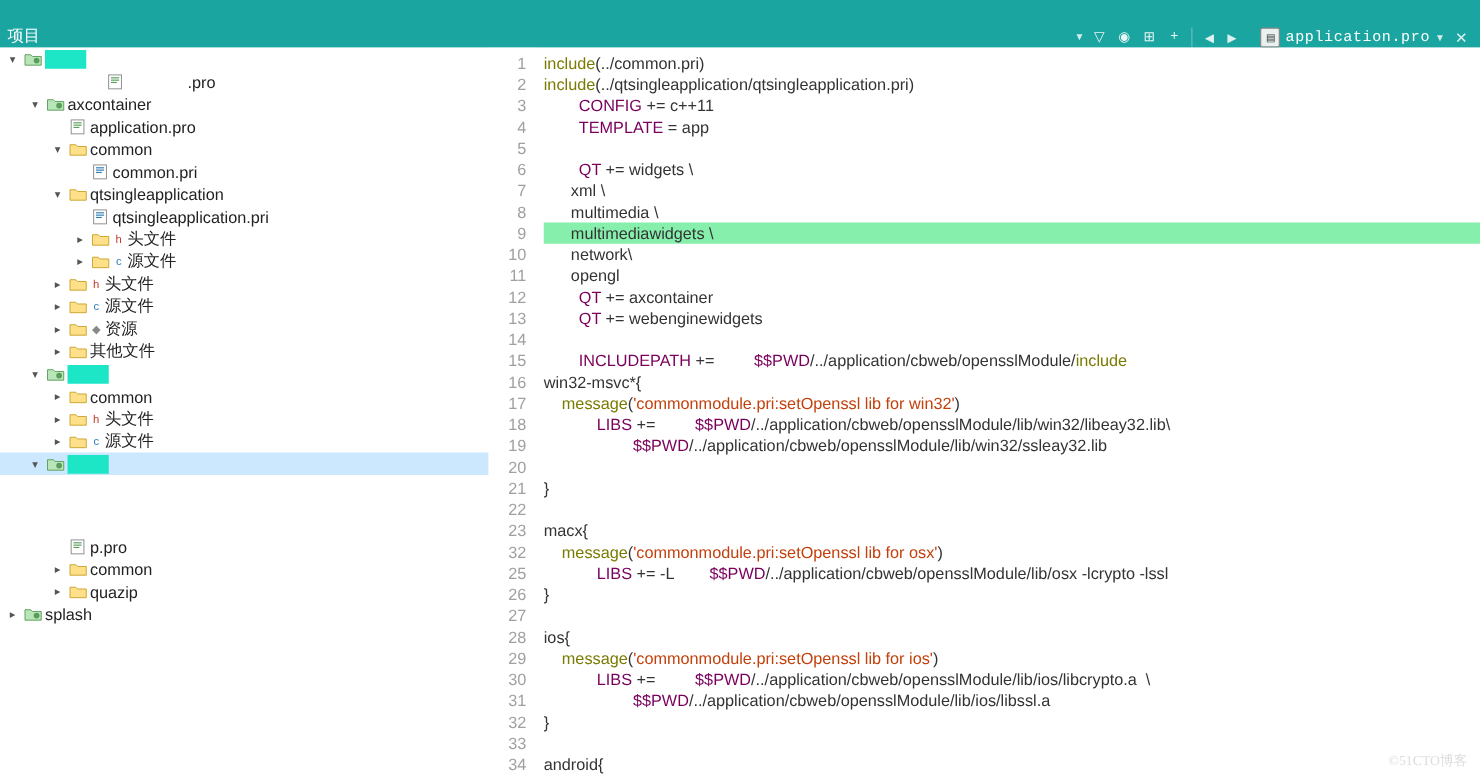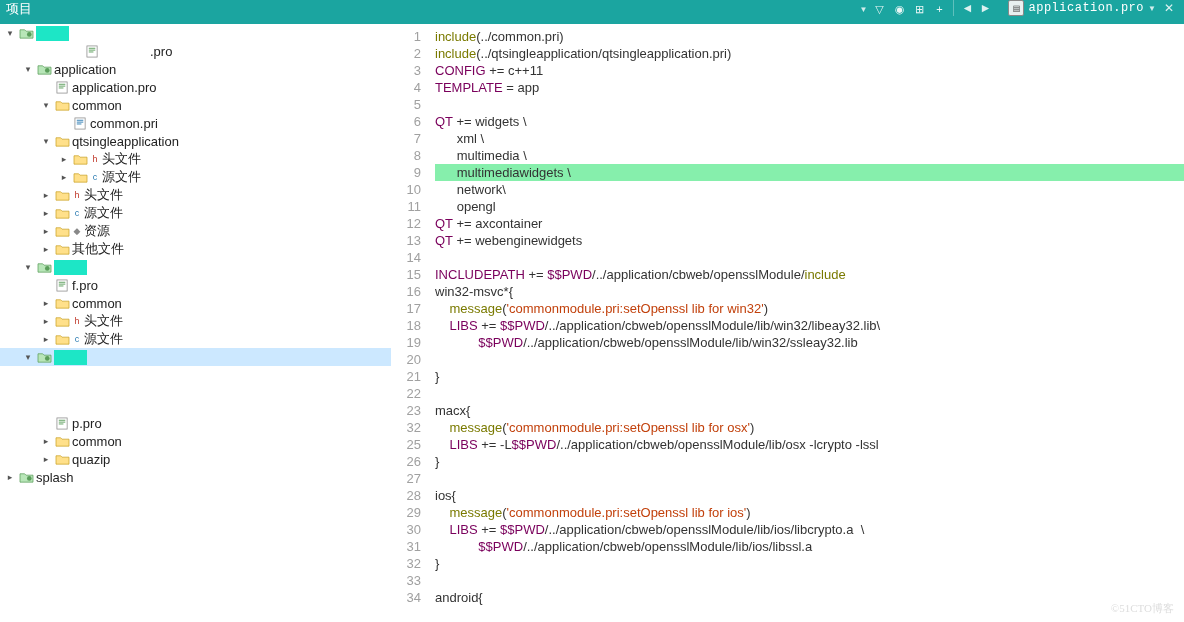--- a/index.html
+++ b/index.html
@@ -1,17 +1,17 @@
 <!DOCTYPE html>
 <html><head>
 <meta charset="utf-8">
 <style>
 * { margin: 0; padding: 0; box-sizing: border-box; font-family: "Microsoft YaHei", sans-serif; }
 body { width: 1184px; height: 622px; display: flex; flex-direction: column; background: #fff; overflow: hidden; }
-.toolbar { height: 24px; background: #1ba5a0; display: flex; align-items: flex-start; color: #fff; font-size: 12px; }
+.toolbar { height: 38px; background: #1ba5a0; display: flex; align-items: flex-end; color: #fff; font-size: 12px; }
 .toolbar-left { display: flex; align-items: center; padding: 0 6px; gap: 4px; flex: 1; }
 .project-label { margin-right: auto; font-size: 13px; }
 .tb-icon { width: 16px; height: 16px; display: inline-flex; align-items: center; justify-content: center; font-size: 11px; opacity: 0.9; }
 .tab-bar { display: flex; align-items: center; gap: 4px; padding: 0 6px; border-left: 1px solid rgba(255,255,255,0.3); }
 .nav-arrow { width: 14px; height: 14px; display: inline-flex; align-items: center; justify-content: center; opacity: 0.85; }
 .doc-icon { width: 16px; height: 16px; background: #e8f0f0; border: 1px solid #888; border-radius: 2px; display: inline-flex; align-items: center; justify-content: center; font-size: 8px; color: #333; }
 .file-name { font-family: "Courier New", monospace; font-size: 12px; letter-spacing: 0.5px; }
 .dropdown-arrow { font-size: 8px; opacity: 0.8; }
 .close-tab { font-size: 12px; opacity: 0.85; padding: 0 4px; }
 .main { display: flex; flex: 1; overflow: hidden; }
@@ -25,21 +25,21 @@
 .label { color: #222; }
 .label.hl { background: #1de6c6; padding: 0 2px; }
 .sub-icon { width: 10px; height: 10px; margin-right: 2px; display: inline-flex; align-items: center; justify-content: center; font-size: 9px; }
 .editor { flex: 1; display: flex; background: #fff; overflow: hidden; }
 .gutter { width: 36px; text-align: right; padding: 4px 6px 0 0; background: #fff; color: #a0a0a0; font-family: "Courier New", monospace; font-size: 13px; line-height: 17px; }
 .code { flex: 1; padding: 4px 0 0 8px; font-family: "Courier New", monospace; font-size: 13px; line-height: 17px; white-space: pre; color: #333; overflow: hidden; }
 .code-line { height: 17px; }
 .code-line.hl { background: #86efac; }
 .kw { color: #7a7a00; }
 .str { color: #c2410c; }
-.var { color: #7a005c; }
+.var { color: #7a005c; margin-left: 28px; }
 .watermark { position: fixed; bottom: 6px; right: 10px; color: #ddd; font-size: 11px; font-family: Liberation Serif, serif; }
 </style>
 </head>
 <body>
 
 <div class="toolbar">
   <div class="toolbar-left">
     <span class="project-label">项目</span>
     <span class="dropdown-arrow">▼</span>
     <span class="tb-icon">▽</span>
@@ -83,21 +83,21 @@
         <span class="label">.pro</span>
       </div>
       <div class="tree-row" style="padding-left: 22px;">
         <span class="twisty">▾</span>
         <span class="folder-icon">
           <svg viewBox="0 0 16 14">
             <path d="M1 3 h5 l1.5 1.5 H15 V12 H1 Z" fill="#b8e6b8" stroke="#5a9d5a" stroke-width="0.8"></path>
             <circle cx="11" cy="8" r="2.5" fill="#5a9d5a"></circle>
           </svg>
         </span>
-        <span class="label">application</span>
+        <span class="label">axcontainer</span>
       </div>
       <div class="tree-row" style="padding-left: 40px;">
         <span class="twisty empty">▸</span>
         <span class="folder-icon">
           <svg viewBox="0 0 16 14">
             <rect x="2" y="1" width="11" height="12" fill="#fff" stroke="#888" stroke-width="0.8"></rect>
             <rect x="4" y="3" width="7" height="1" fill="#5a9d5a"></rect>
             <rect x="4" y="5" width="7" height="1" fill="#5a9d5a"></rect>
             <rect x="4" y="7" width="5" height="1" fill="#5a9d5a"></rect>
           </svg>
@@ -128,20 +128,32 @@
       <div class="tree-row" style="padding-left: 40px;">
         <span class="twisty">▾</span>
         <span class="folder-icon">
           <svg viewBox="0 0 16 14">
             <path d="M1 3 h5 l1.5 1.5 H15 V12 H1 Z" fill="#ffe08a" stroke="#c9a227" stroke-width="0.8"></path>
           </svg>
         </span>
         <span class="label">qtsingleapplication</span>
       </div>
       <div class="tree-row" style="padding-left: 58px;">
+        <span class="twisty empty">▸</span>
+        <span class="folder-icon">
+          <svg viewBox="0 0 16 14">
+            <rect x="2" y="1" width="11" height="12" fill="#fff" stroke="#888" stroke-width="0.8"></rect>
+            <rect x="4" y="3" width="7" height="1" fill="#2e7db3"></rect>
+            <rect x="4" y="5" width="7" height="1" fill="#2e7db3"></rect>
+            <rect x="4" y="7" width="5" height="1" fill="#2e7db3"></rect>
+          </svg>
+        </span>
+        <span class="label">qtsingleapplication.pri</span>
+      </div>
+      <div class="tree-row" style="padding-left: 58px;">
         <span class="twisty">▸</span>
         <span class="folder-icon">
           <svg viewBox="0 0 16 14">
             <path d="M1 3 h5 l1.5 1.5 H15 V12 H1 Z" fill="#ffe08a" stroke="#c9a227" stroke-width="0.8"></path>
           </svg>
         </span>
         <span class="sub-icon" style="color: rgb(192, 57, 43);">h</span>
         <span class="label">头文件</span>
       </div>
       <div class="tree-row" style="padding-left: 58px;">
@@ -195,32 +207,20 @@
       </div>
       <div class="tree-row" style="padding-left: 22px;">
         <span class="twisty">▾</span>
         <span class="folder-icon">
           <svg viewBox="0 0 16 14">
             <path d="M1 3 h5 l1.5 1.5 H15 V12 H1 Z" fill="#b8e6b8" stroke="#5a9d5a" stroke-width="0.8"></path>
             <circle cx="11" cy="8" r="2.5" fill="#5a9d5a"></circle>
           </svg>
         </span>
         <span class="label hl">&nbsp;&nbsp;&nbsp;&nbsp;&nbsp;&nbsp;&nbsp;&nbsp;</span>
-      </div>
-      <div class="tree-row" style="padding-left: 40px;">
-        <span class="twisty empty">▸</span>
-        <span class="folder-icon">
-          <svg viewBox="0 0 16 14">
-            <rect x="2" y="1" width="11" height="12" fill="#fff" stroke="#888" stroke-width="0.8"></rect>
-            <rect x="4" y="3" width="7" height="1" fill="#5a9d5a"></rect>
-            <rect x="4" y="5" width="7" height="1" fill="#5a9d5a"></rect>
-            <rect x="4" y="7" width="5" height="1" fill="#5a9d5a"></rect>
-          </svg>
-        </span>
-        <span class="label">f.pro</span>
       </div>
       <div class="tree-row" style="padding-left: 40px;">
         <span class="twisty">▸</span>
         <span class="folder-icon">
           <svg viewBox="0 0 16 14">
             <path d="M1 3 h5 l1.5 1.5 H15 V12 H1 Z" fill="#ffe08a" stroke="#c9a227" stroke-width="0.8"></path>
           </svg>
         </span>
         <span class="label">common</span>
       </div>

